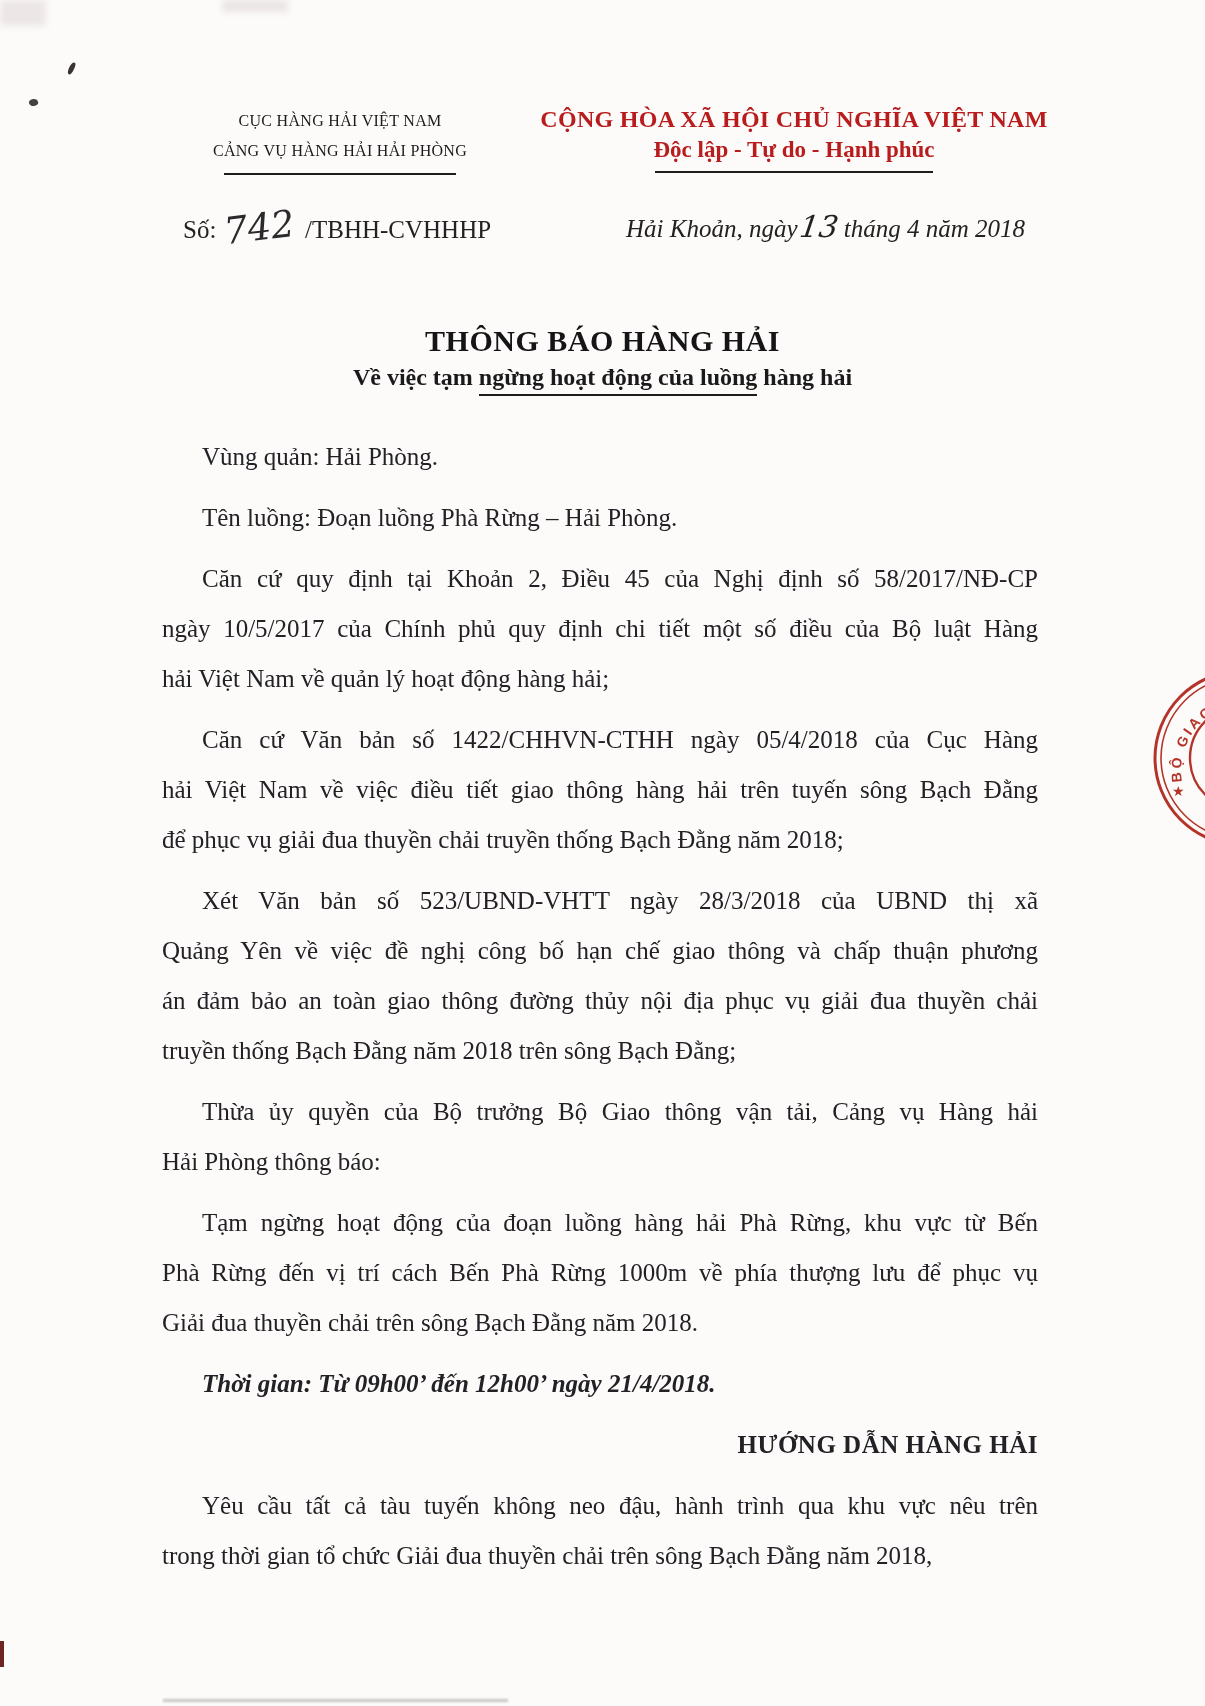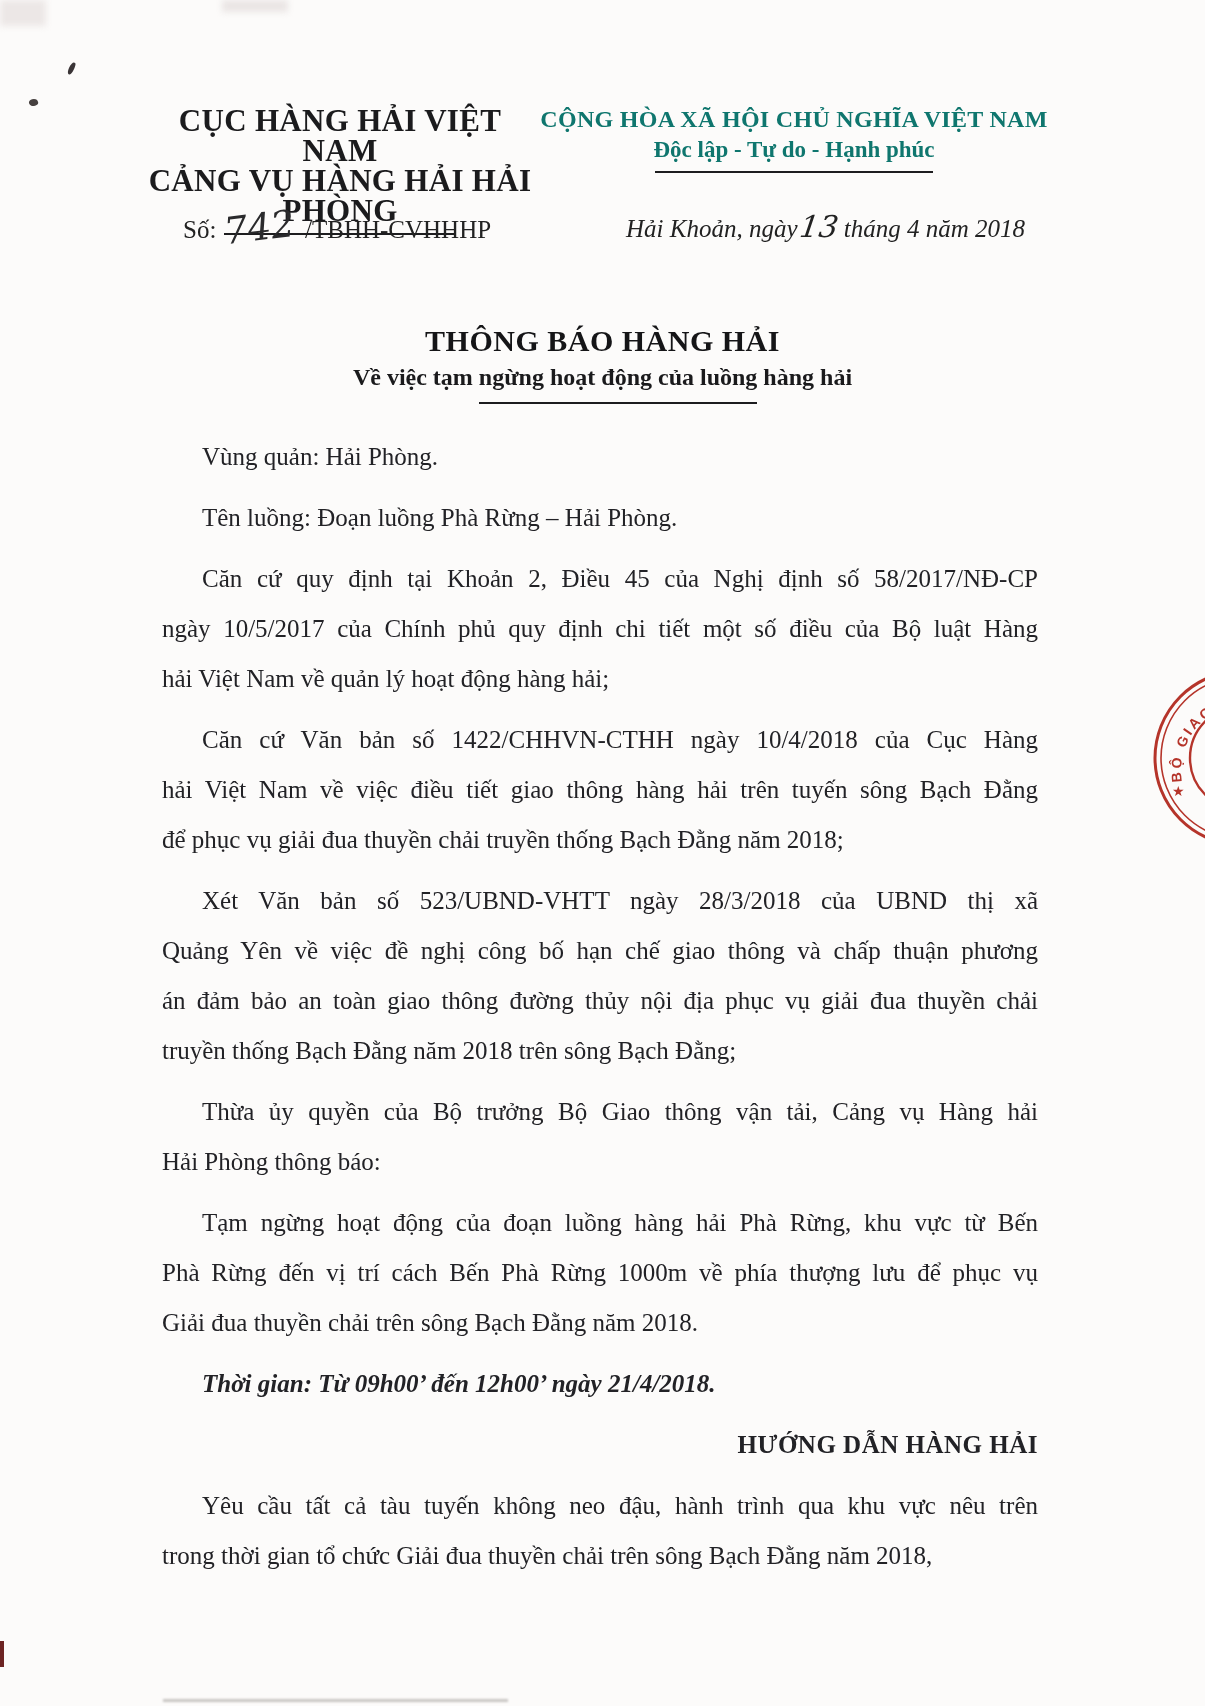--- a/index.html
+++ b/index.html
@@ -8,27 +8,27 @@
     width:1205px;height:1706px;
     margin:0 auto;
     background:#fcfbfa;
     overflow:hidden;
     font-family:"Liberation Serif","DejaVu Serif",serif;
     color:#1e1e20;
   }
   
   .hdr-left{
     position:absolute;left:138px;top:106px;width:404px;
-    text-align:center;font-weight:bold;font-size:31px;line-height:30px;
+    text-align:center;font-weight:normal;font-size:16px;line-height:30px;
     letter-spacing:.3px;color:#1b1b1d;
   }
   .hdr-left .rule{width:232px;border-top:2px solid #1d1d1f;margin:7px auto 0;}
   .hdr-right{
     position:absolute;left:538px;top:103px;width:512px;
-    text-align:center;font-weight:bold;color:#0f766e;
+    text-align:center;font-weight:bold;color:#b91c1c;
   }
   .hdr-right .l1{font-size:24px;line-height:32px;letter-spacing:.3px;}
   .hdr-right .l2{font-size:23px;line-height:30px;}
   .hdr-right .rule{width:278px;border-top:2px solid #1d1d1f;margin:6px auto 0;}
   .doc-number{
     position:absolute;left:183px;top:200px;height:60px;
     display:flex;align-items:center;font-size:25px;color:#222;
   }
   .doc-number .hand{
     font-family:"DejaVu Serif",serif;font-style:italic;
@@ -40,21 +40,21 @@
     font-style:italic;font-size:25px;color:#222;display:flex;align-items:baseline;
   }
   .dateline .hand{
     font-family:"DejaVu Serif",serif;font-size:30px;line-height:30px;
     transform:skewX(-8deg);margin:0 6px 0 2px;
   }
   
   .title-wrap{position:absolute;left:0;top:324px;width:1205px;text-align:center;}
   .doc-title{font-size:30px;font-weight:bold;letter-spacing:.5px;color:#151517;}
   .doc-subtitle{margin-top:6px;font-size:24px;font-weight:bold;color:#1a1a1c;}
-  .doc-subtitle .u{border-bottom:2px solid #1c1c1e;padding-bottom:12px;}
+  .doc-subtitle .u{border-bottom:2px solid #1c1c1e;padding-bottom:4px;}
   
   .body{
     position:absolute;left:162px;top:432px;width:876px;
     font-size:25px;line-height:50px;color:#222226;
   }
   .par{margin:0 0 11px 0;}
   .line{text-align:justify;text-align-last:justify;}
   .line.first{text-indent:40px;}
   .line.last{text-align-last:auto;}
   .time-line{font-weight:bold;font-style:italic;text-indent:40px;margin:0 0 11px 0;}
@@ -113,21 +113,21 @@
       <div class="line first last">Tên luồng: Đoạn luồng Phà Rừng – Hải Phòng.</div>
     </div>
 
     <div class="par">
       <div class="line first">Căn cứ quy định tại Khoản 2, Điều 45 của Nghị định số 58/2017/NĐ-CP</div>
       <div class="line">ngày 10/5/2017 của Chính phủ quy định chi tiết một số điều của Bộ luật Hàng</div>
       <div class="line last">hải Việt Nam về quản lý hoạt động hàng hải;</div>
     </div>
 
     <div class="par">
-      <div class="line first">Căn cứ Văn bản số 1422/CHHVN-CTHH ngày 10/4/2018 của Cục Hàng</div>
+      <div class="line first">Căn cứ Văn bản số 1422/CHHVN-CTHH ngày 05/4/2018 của Cục Hàng</div>
       <div class="line">hải Việt Nam về việc điều tiết giao thông hàng hải trên tuyến sông Bạch Đằng</div>
       <div class="line last">để phục vụ giải đua thuyền chải truyền thống Bạch Đằng năm 2018;</div>
     </div>
 
     <div class="par">
       <div class="line first">Xét Văn bản số 523/UBND-VHTT ngày 28/3/2018 của UBND thị xã</div>
       <div class="line">Quảng Yên về việc đề nghị công bố hạn chế giao thông và chấp thuận phương</div>
       <div class="line">án đảm bảo an toàn giao thông đường thủy nội địa phục vụ giải đua thuyền chải</div>
       <div class="line last">truyền thống Bạch Đằng năm 2018 trên sông Bạch Đằng;</div>
     </div>

